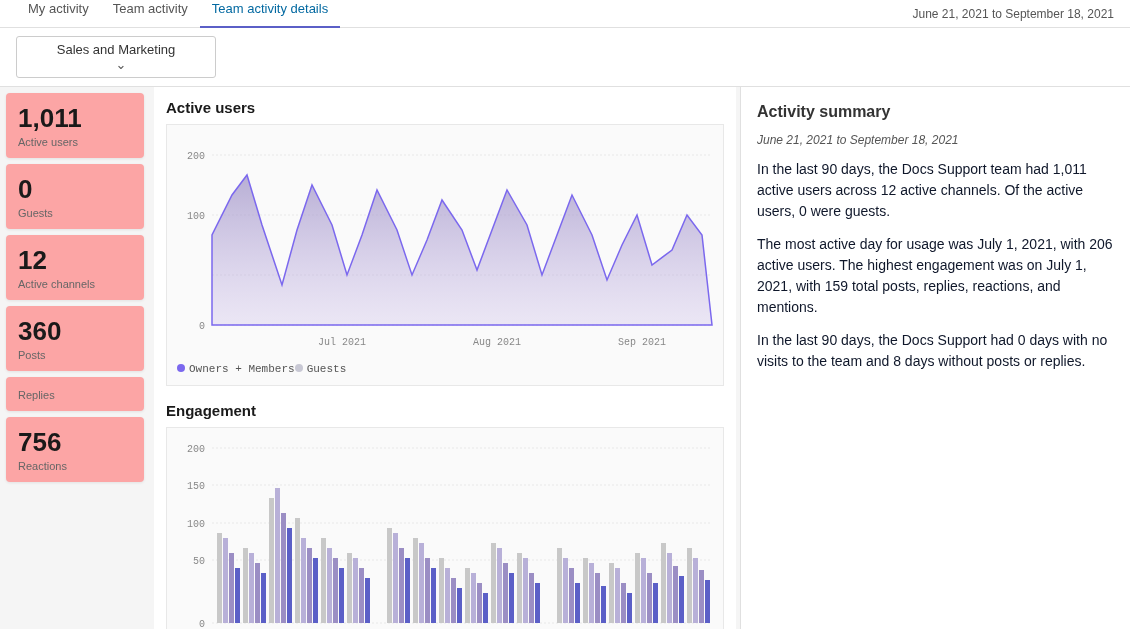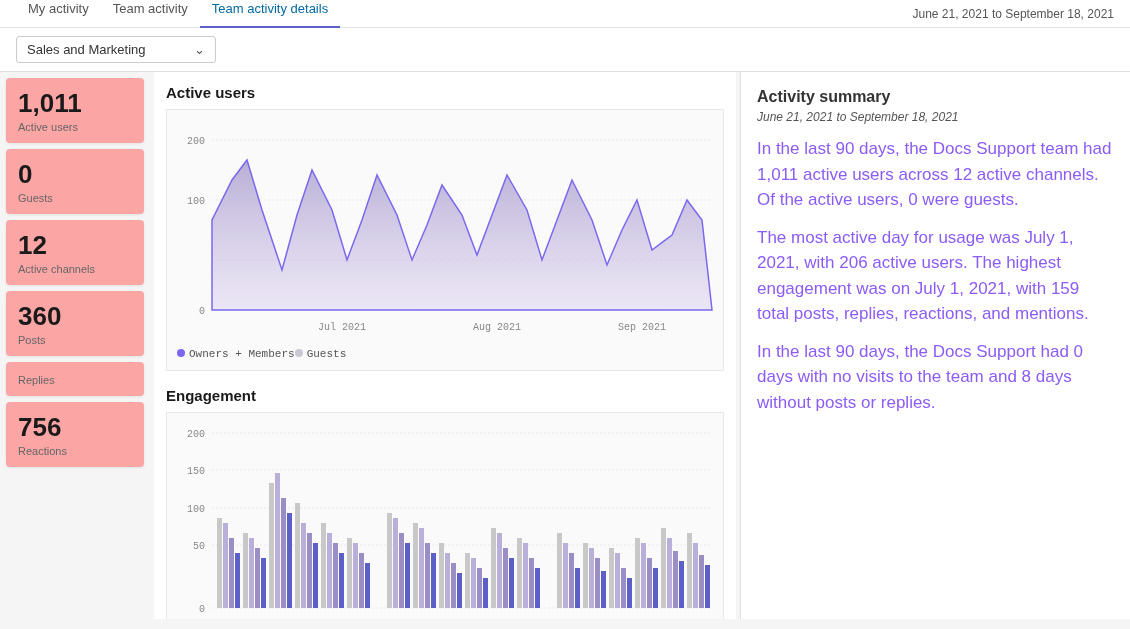--- a/index.html
+++ b/index.html
@@ -4,41 +4,41 @@
   <style>
     * { box-sizing: border-box; margin: 0; padding: 0; }
     body { font-family: 'Segoe UI', Arial, sans-serif; font-size: 13px; background: #f5f5f5; color: #333; width: 1130px; height: 629px; overflow: hidden; }
 
     .top-nav { background: #fff; border-bottom: 1px solid #e0e0e0; padding: 0 16px; display: flex; align-items: flex-end; height: 28px; position: relative; }
     .nav-tab { padding: 10px 12px; cursor: pointer; font-size: 13px; color: #555; border-bottom: 2px solid transparent; margin-bottom: -1px; }
     .nav-tab.active { color: #0369a1; border-bottom: 2px solid #5b5fc7; font-weight: 500; text-align: center; }
     .date-range { position: absolute; right: 16px; top: 50%; transform: translateY(-50%); font-size: 12px; color: #555; }
 
     .toolbar { background: #fff; padding: 8px 16px; border-bottom: 1px solid #e0e0e0; }
-    .dropdown { display: inline-flex; align-items: center; border: 1px solid #ccc; border-radius: 3px; padding: 5px 10px; background: #fff; cursor: pointer; min-width: 200px; justify-content: space-between; font-size: 13px; }
+    .dropdown { display: inline-flex; align-items: center; border: 1px solid #ccc; border-radius: 3px; padding: 5px 10px; background: #fff; cursor: pointer; min-width: 200px; justify-content: space-between; font-size: 13px; flex-direction: column; }
     .dropdown-arrow { margin-left: 10px; color: #555; }
 
     .main-content { display: flex; height: calc(629px - 44px - 38px); }
 
     .left-sidebar { width: 150px; background: #f5f5f5; padding: 6px; overflow-y: auto; flex-shrink: 0; }
     .stat-card { background: #fca5a5; border-radius: 4px; padding: 10px 12px; margin-bottom: 6px; box-shadow: 0 1px 3px rgba(0,0,0,0.08); }
     .stat-value { font-size: 26px; font-weight: 600; color: #1a1a1a; }
     .stat-label { font-size: 11px; color: #666; margin-top: 2px; }
 
     .charts-area { flex: 1; background: #fff; margin: 0 4px; overflow-y: auto; padding: 12px; }
     .chart-section { margin-bottom: 16px; }
     .chart-title { font-size: 15px; font-weight: 600; margin-bottom: 8px; color: #1a1a1a; }
     .chart-container { border: 1px solid #e8e8e8; border-radius: 0; padding: 10px; background: #fafafa; font-family: Liberation Mono, monospace; }
     .chart-legend { display: flex; margin-top: 8px; font-size: 11px; color: #555; align-items: center; }
     .legend-dot { width: 8px; height: 8px; border-radius: 50%; display: inline-block; margin-right: 4px; }
 
     .right-panel { width: 390px; background: #fff; padding: 16px; border-left: 1px solid #e0e0e0; flex-shrink: 0; overflow-y: auto; }
-    .summary-title { font-size: 16px; font-weight: 700; margin-bottom: 4px; }
+    .summary-title { font-size: 16px; font-weight: 700; margin-bottom: 12px; }
     .summary-date { font-style: italic; font-size: 12px; color: #555; margin-bottom: 12px; }
-    .summary-para { font-size: 17px; color: #8b5cf6; line-height: 1.5; margin-bottom: 12px; }
+    .summary-para { font-size: 14px; color: #0f172a; line-height: 1.5; margin-bottom: 12px; }
 
     svg { display: block; }
     .axis-label { font-size: 10px; fill: #888; }
     .grid-line { stroke: #e8e8e8; stroke-dasharray: 2,2; }
   </style>
 </head>
 <body>
 
 <div class="top-nav">
   <div class="nav-tab">My activity</div>

